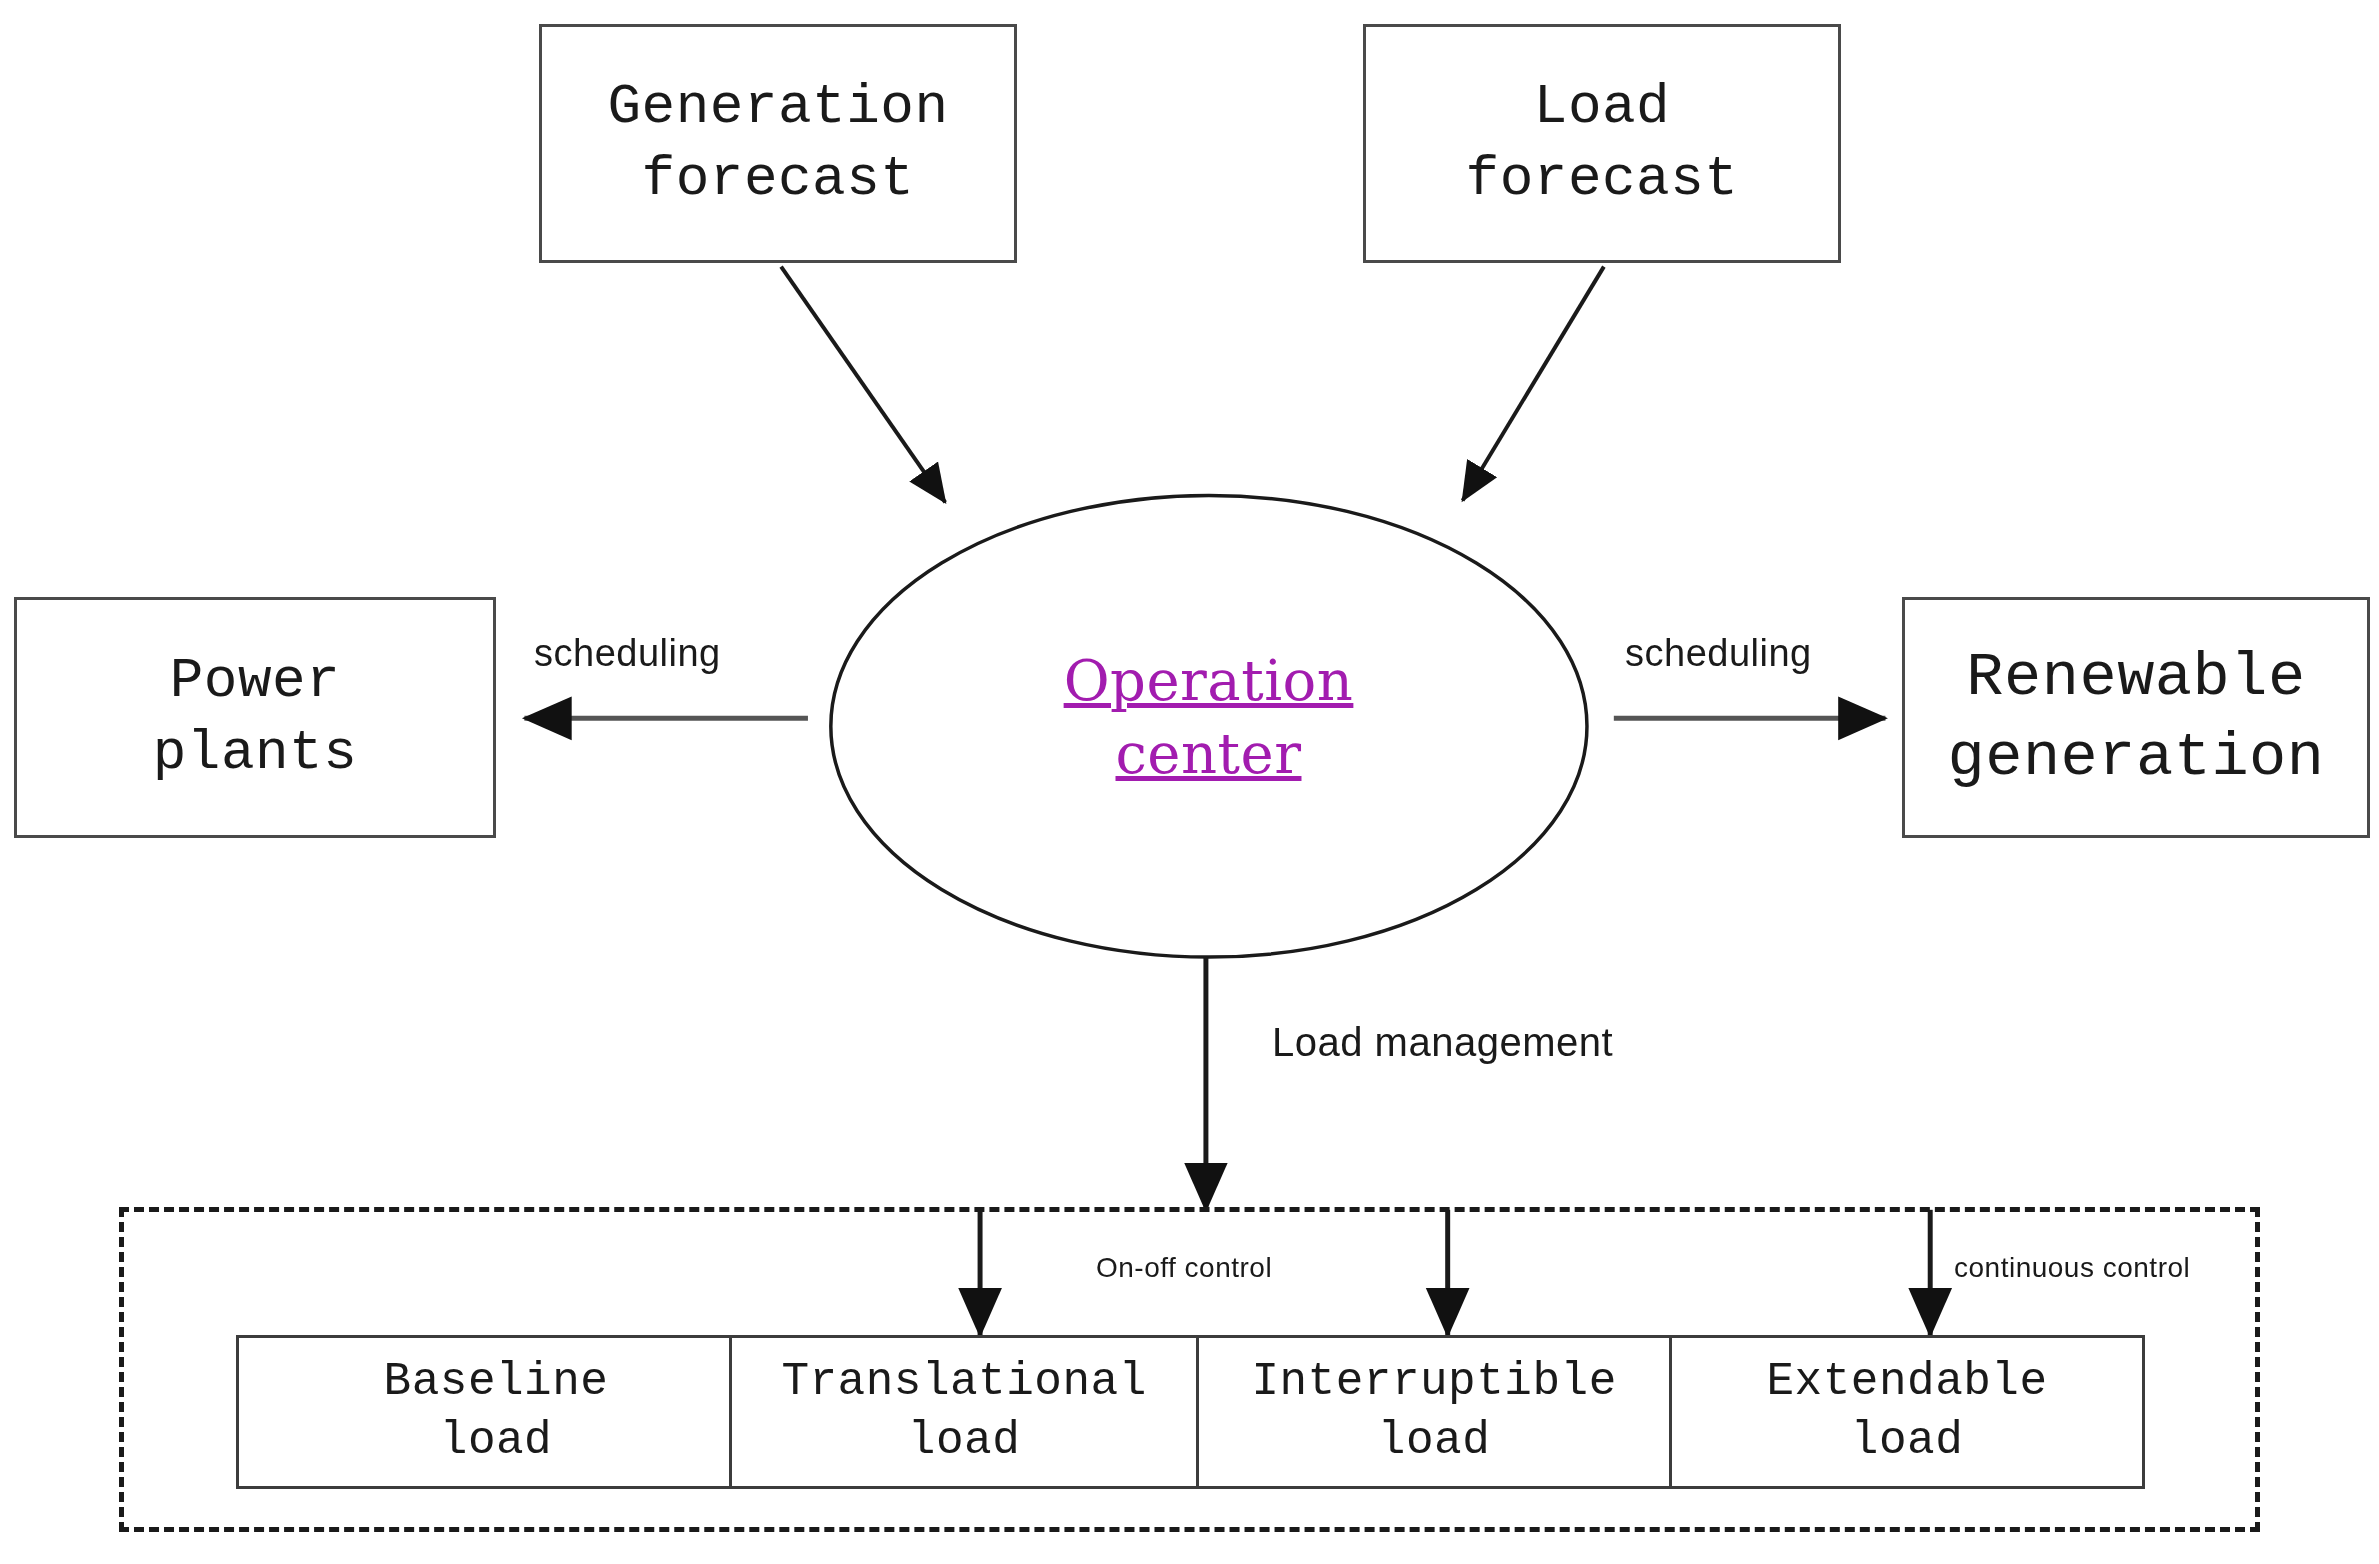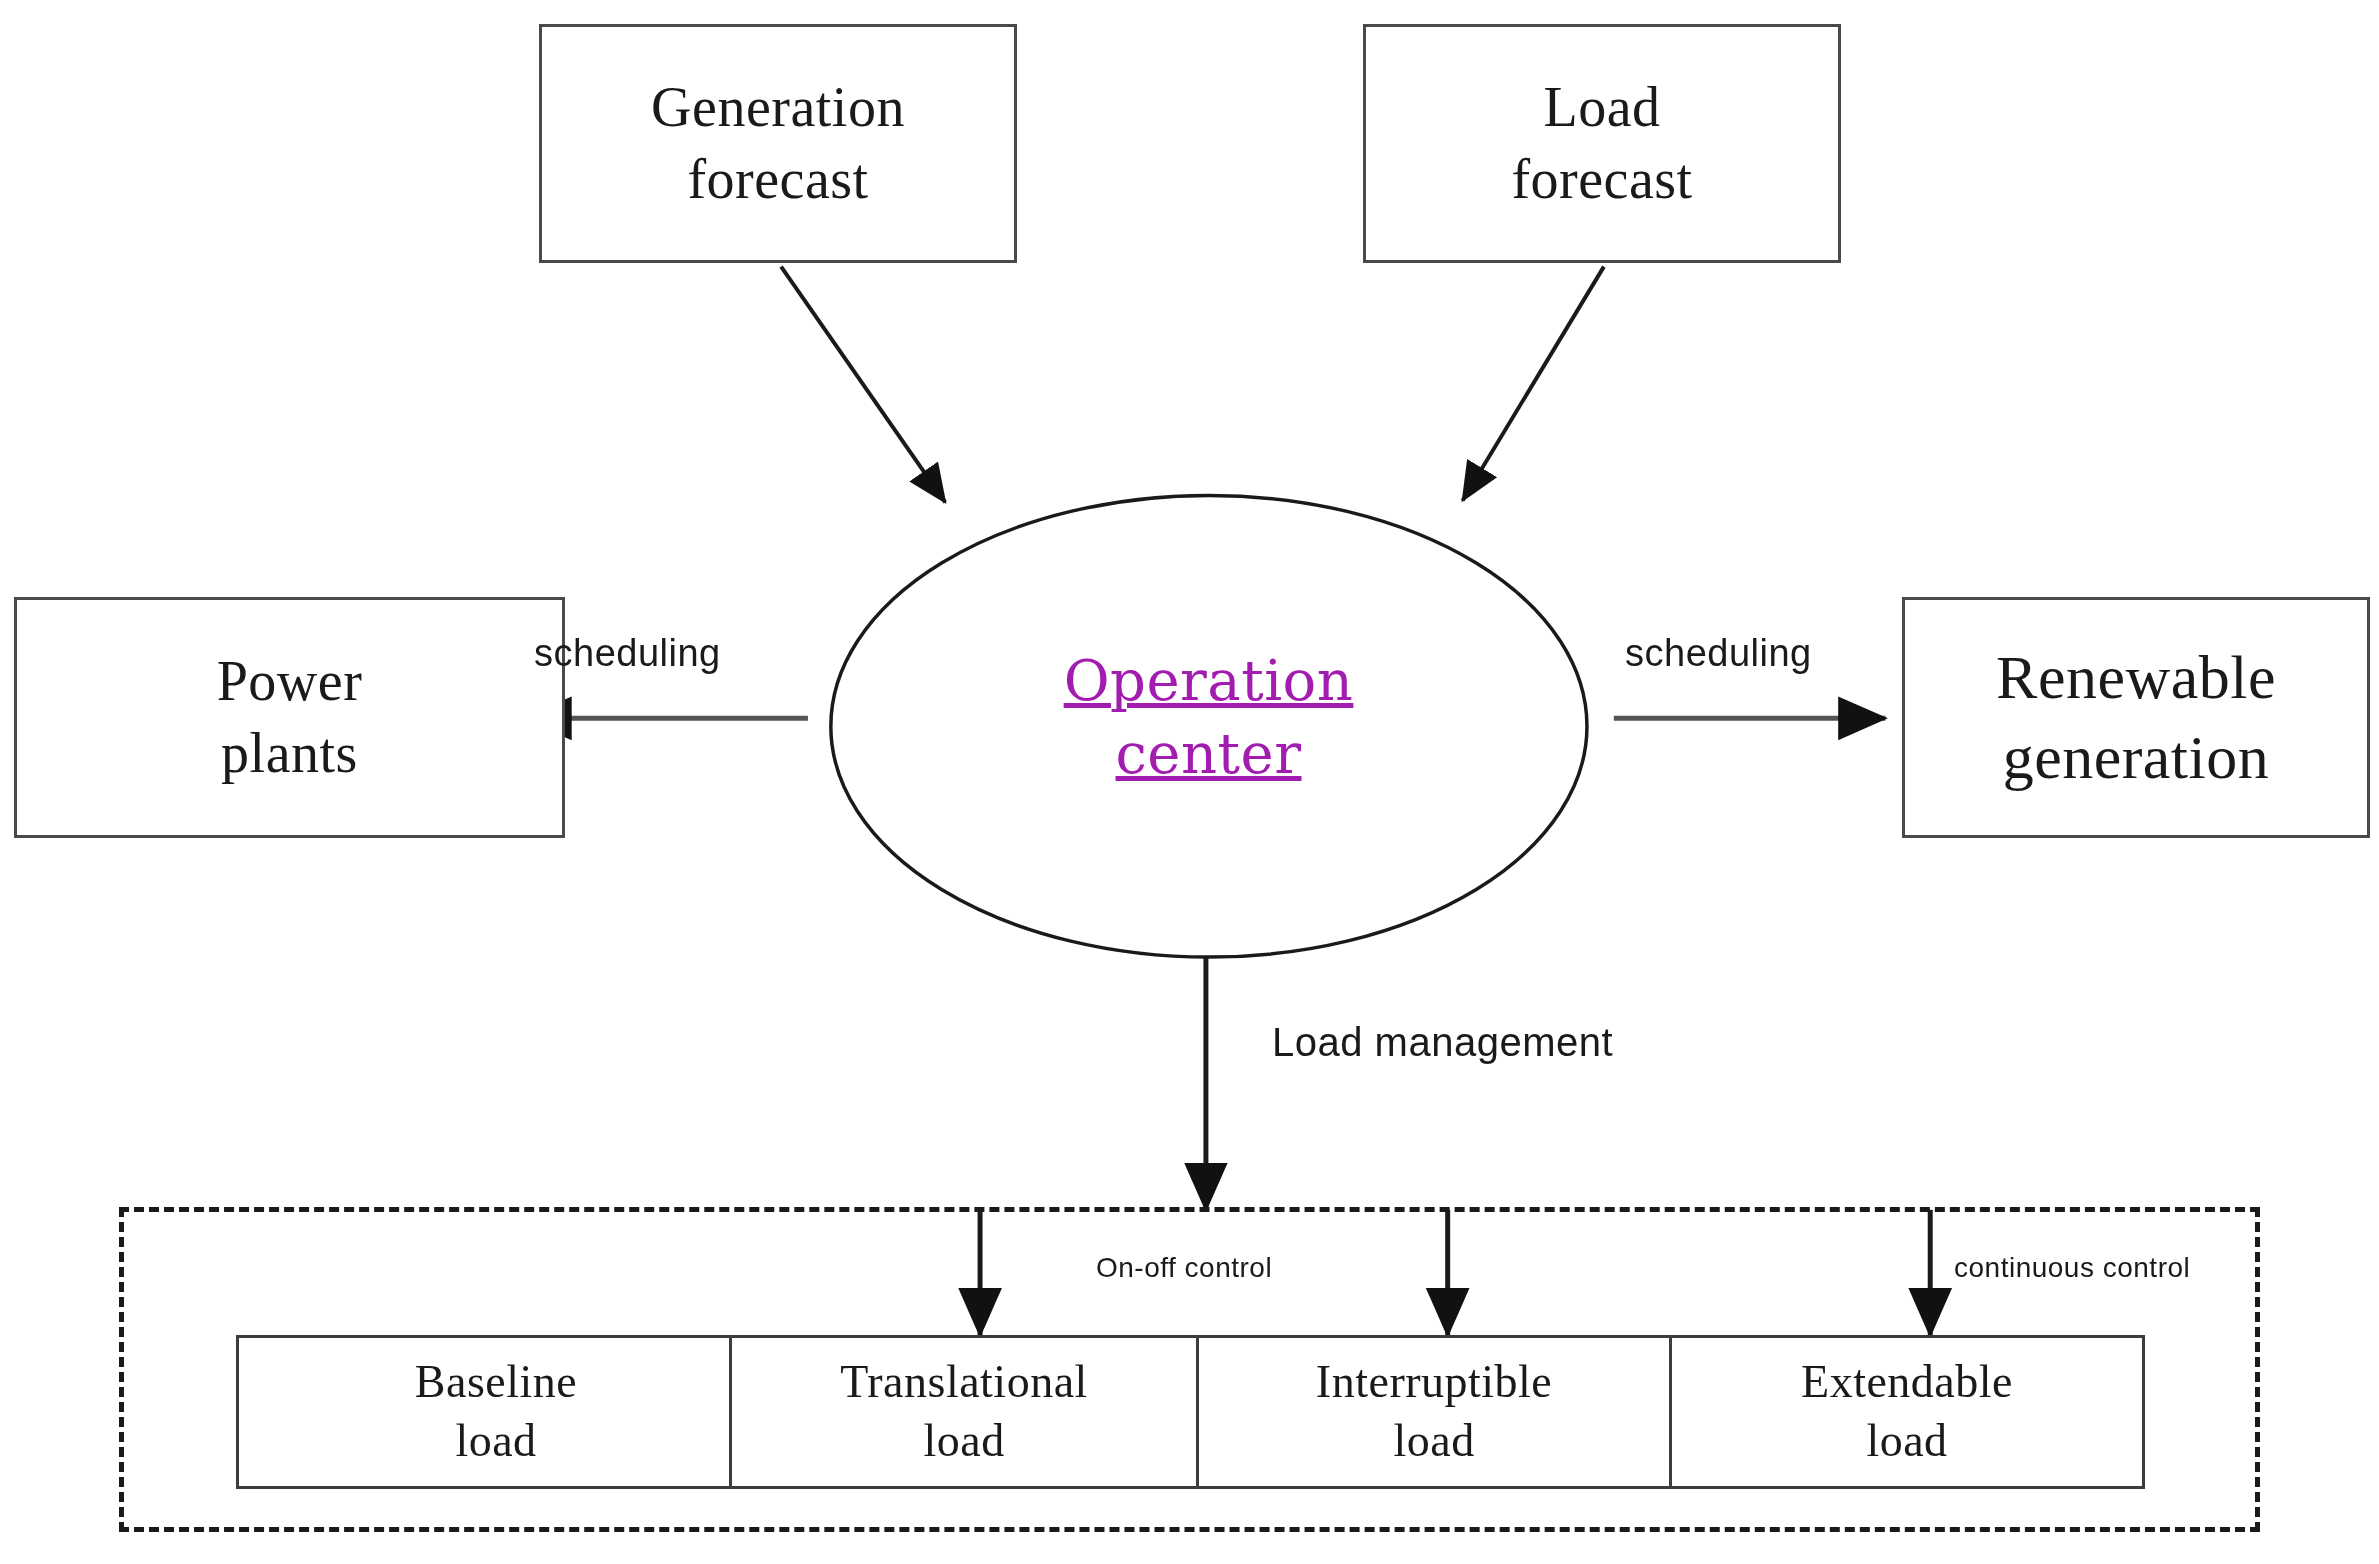--- a/index.html
+++ b/index.html
@@ -29,21 +29,21 @@
     position: absolute;
     box-sizing: border-box;
     border: 3px solid #4a4a4a;
     background: #ffffff;
     display: flex;
     align-items: center;
     justify-content: center;
     text-align: center;
   }
   .node-label {
-    font-family: Liberation Serif, serif;
+    font-family: Liberation Mono, monospace;
     color: #1a1a1a;
     line-height: 1.28;
     white-space: pre-line;
     letter-spacing: 0.5px;
   }
   .size-xl { font-size: 56px; }
   .size-lg { font-size: 62px; }
   .size-md { font-size: 46px; }
 
   .edge-label {
@@ -126,21 +126,21 @@
   <div class="node-box" style="left:539px; top:24px; width:478px; height:239px;">
     <span class="node-label size-xl">Generation
 forecast</span>
   </div>
 
   <div class="node-box" style="left:1363px; top:24px; width:478px; height:239px;">
     <span class="node-label size-xl">Load
 forecast</span>
   </div>
 
-  <div class="node-box" style="left:14px; top:597px; width:551px; height:241px;">
+  <div class="node-box" style="left:14px; top:597px; width:482px; height:241px;">
     <span class="node-label size-xl">Power
 plants</span>
   </div>
 
   <div class="node-box" style="left:1902px; top:597px; width:468px; height:241px;">
     <span class="node-label size-lg">Renewable
 generation</span>
   </div>
 
   <div class="ellipse-label" style="left:930px; top:645px; width:557px;">Operation

